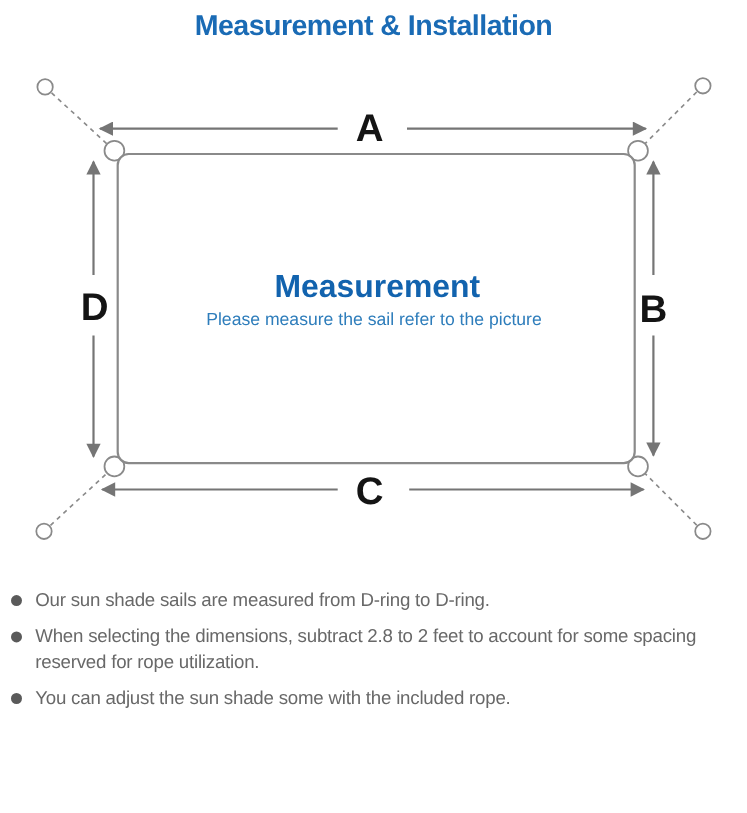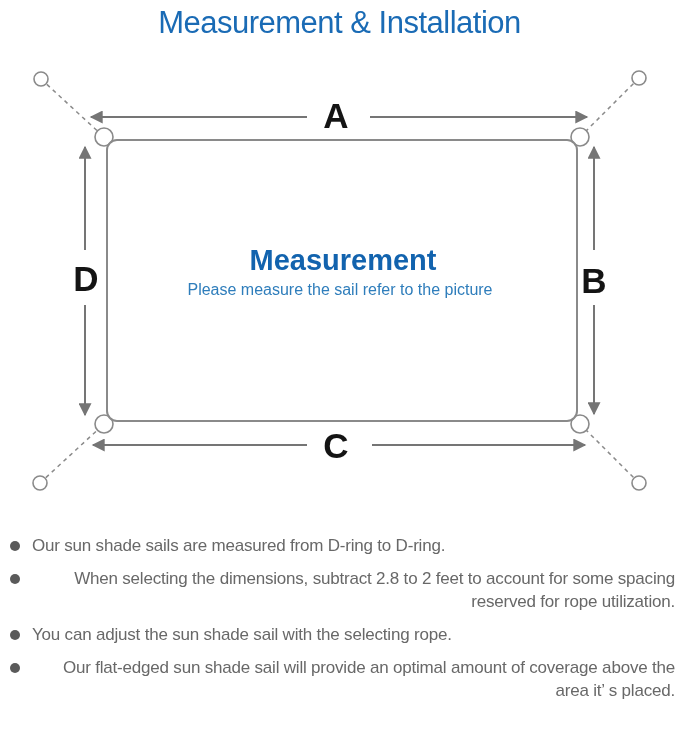--- a/index.html
+++ b/index.html
@@ -6,22 +6,22 @@
   html, body {
     width: 679px;
     background: #ffffff;
     font-family: "Liberation Sans", sans-serif;
   }
   body { height: 739px; overflow: hidden; position: relative; }
 
   .page-title {
     text-align: center;
     color: #1a6bb5;
-    font-size: 31px;
-    font-weight: normal;
+    font-size: 26px;
+    font-weight: bold;
     letter-spacing: -0.5px;
     padding-top: 5px;
     height: 44px;
     line-height: 36px;
   }
 
   svg.diagram { display: block; width: 679px; height: 482px; }
 
   .sail-stroke { stroke: #8a8a8a; fill: #ffffff; }
   .dim-line { stroke: #757575; stroke-width: 2; fill: none; }
@@ -43,21 +43,20 @@
   .center-subtitle {
     font-family: "Liberation Sans", sans-serif;
     font-size: 16px;
     fill: #2e7dbb;
     text-anchor: middle;
   }
 
   .bullets {
     list-style: none;
     padding: 8px 4px 0 10px;
-    text-align: right;
   }
   .bullets li {
     display: flex;
     align-items: flex-start;
     margin-bottom: 10px;
     color: #686868;
     font-size: 17px;
     line-height: 23px;
     letter-spacing: -0.2px;
   }
@@ -123,19 +122,15 @@
   <li>
     <span class="dot"></span>
     <span>Our sun shade sails are measured from D-ring to D-ring.</span>
   </li>
   <li>
     <span class="dot"></span>
     <span>When selecting the dimensions, subtract 2.8 to 2 feet to account for some spacing reserved for rope utilization.</span>
   </li>
   <li>
     <span class="dot"></span>
-    <span>You can adjust the sun shade sail with the selecting rope.</span>
-  </li>
-  <li>
-    <span class="dot"></span>
-    <span>Our flat-edged sun shade sail will provide an optimal amount of coverage above the area it’ s placed.</span>
+    <span>You can adjust the sun shade some with the included rope.</span>
   </li>
 </ul>
 
 </body></html>

